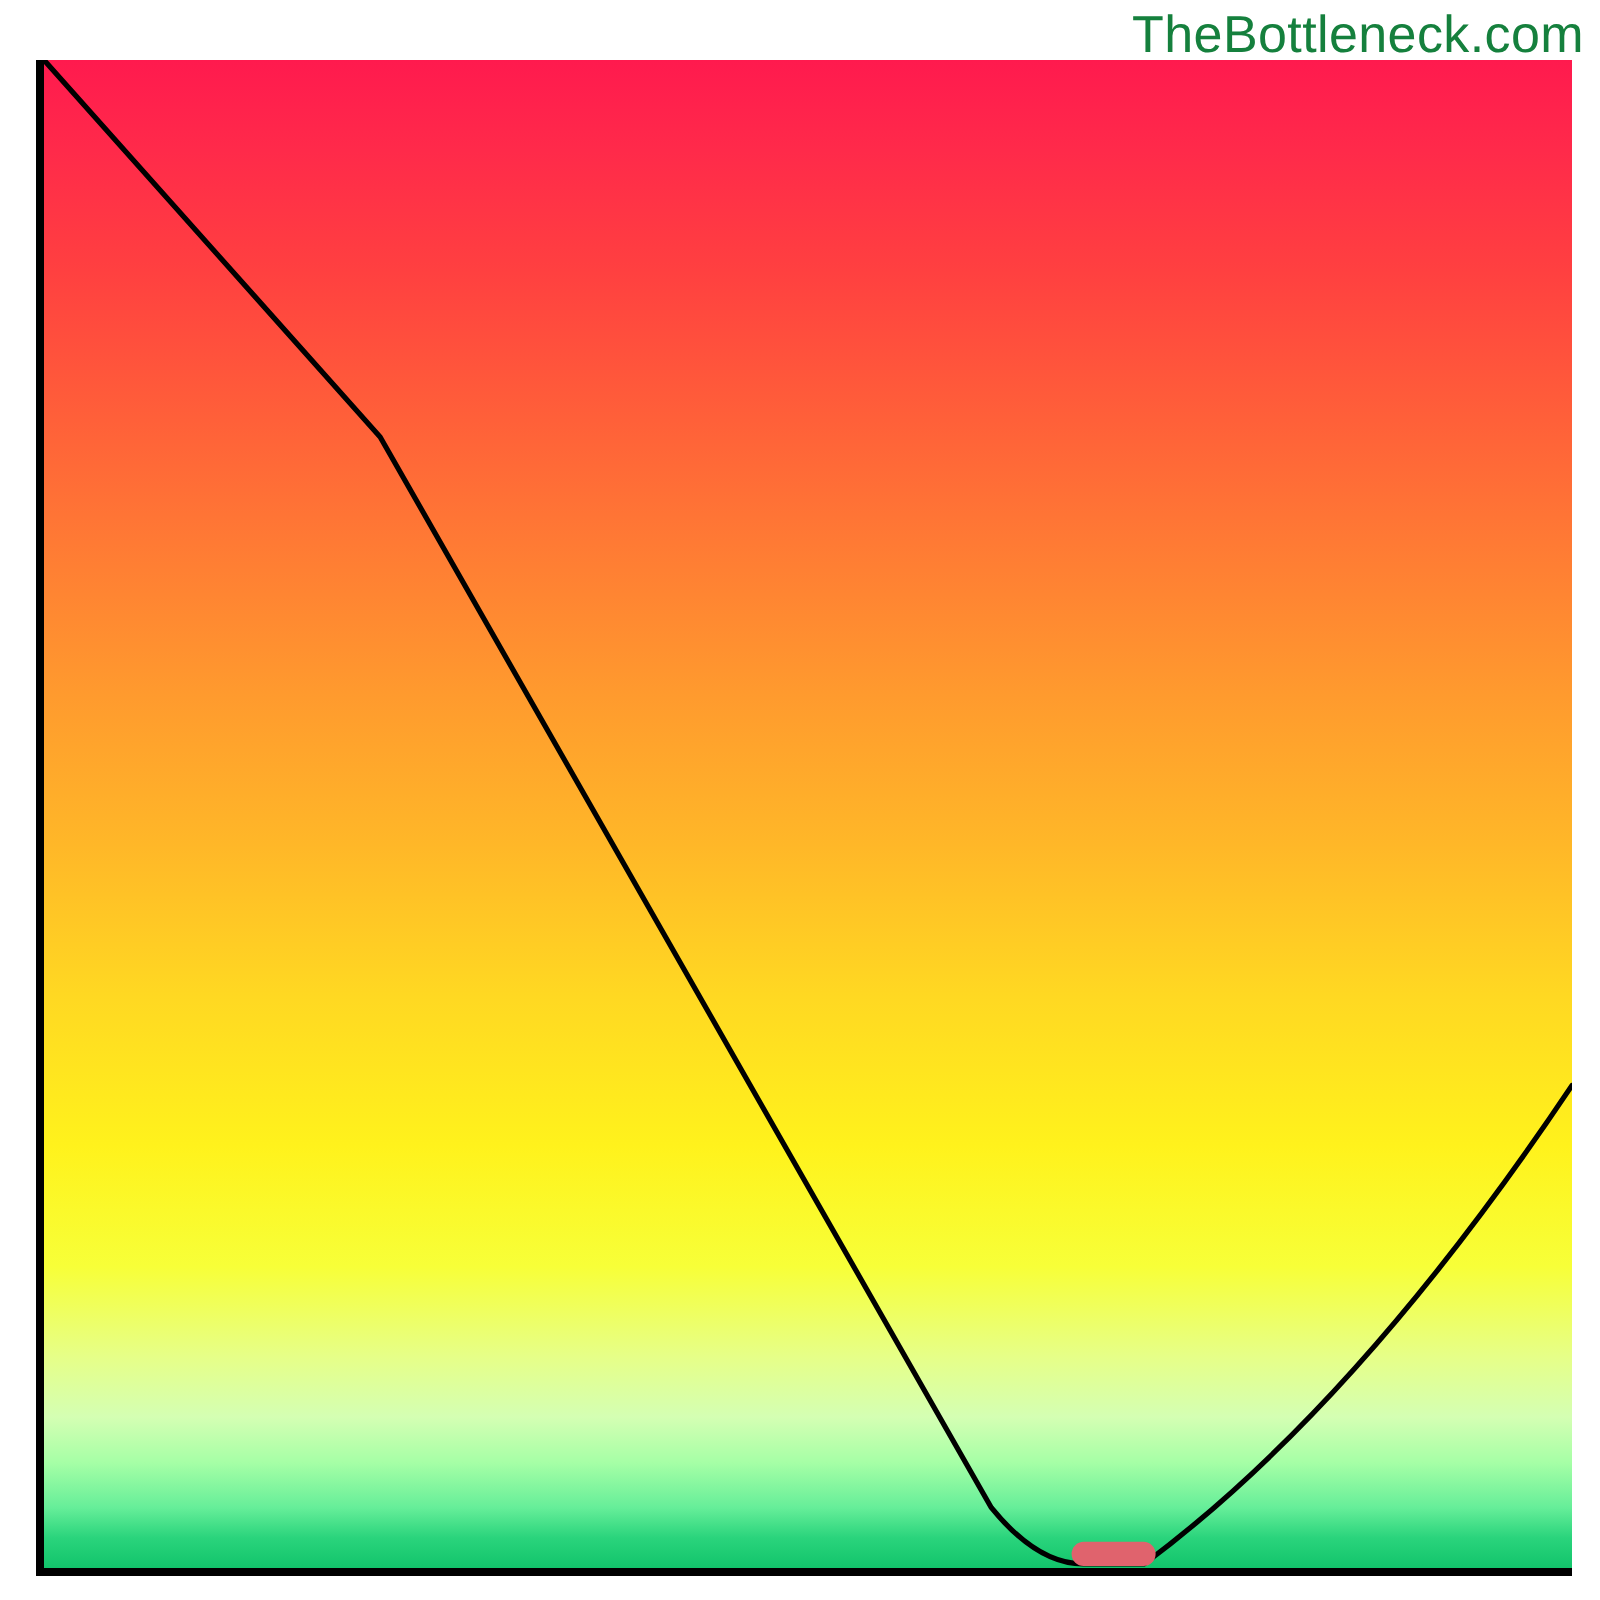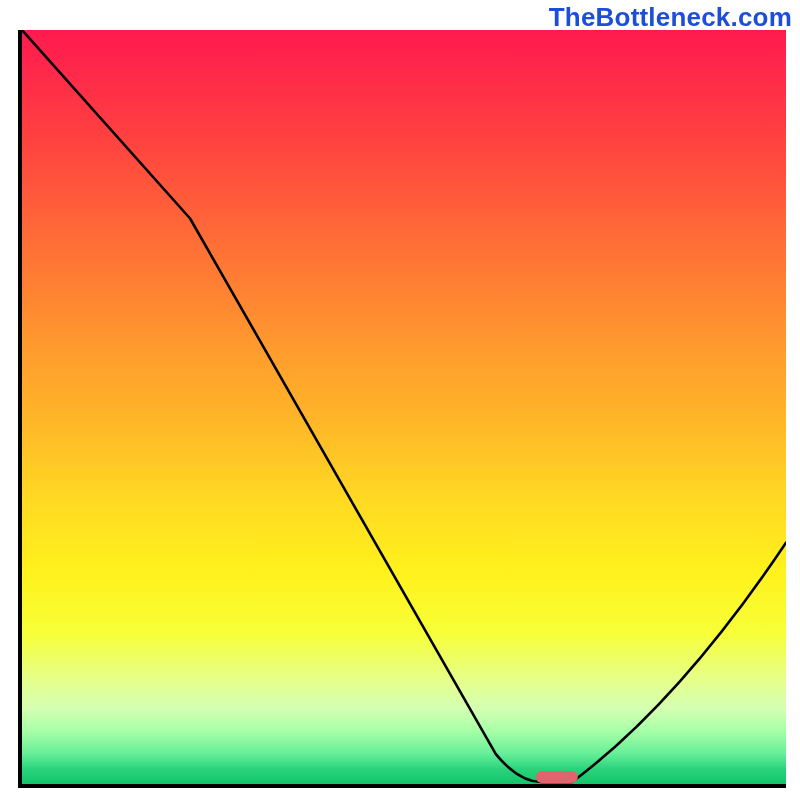--- a/index.html
+++ b/index.html
@@ -13,22 +13,22 @@
   .chart-container {
     position: relative;
     width: 800px;
     height: 800px;
   }
   .watermark {
     position: absolute;
     top: 2px;
     right: 8px;
     font-size: 26px;
-    font-weight: bold;
-    color: #1d4ed8;
+    font-weight: normal;
+    color: #15803d;
     letter-spacing: 0.2px;
     z-index: 10;
   }
   .plot-frame {
     position: absolute;
     left: 18px;
     top: 30px;
     width: 768px;
     height: 758px;
     border-left: 4px solid #000;

